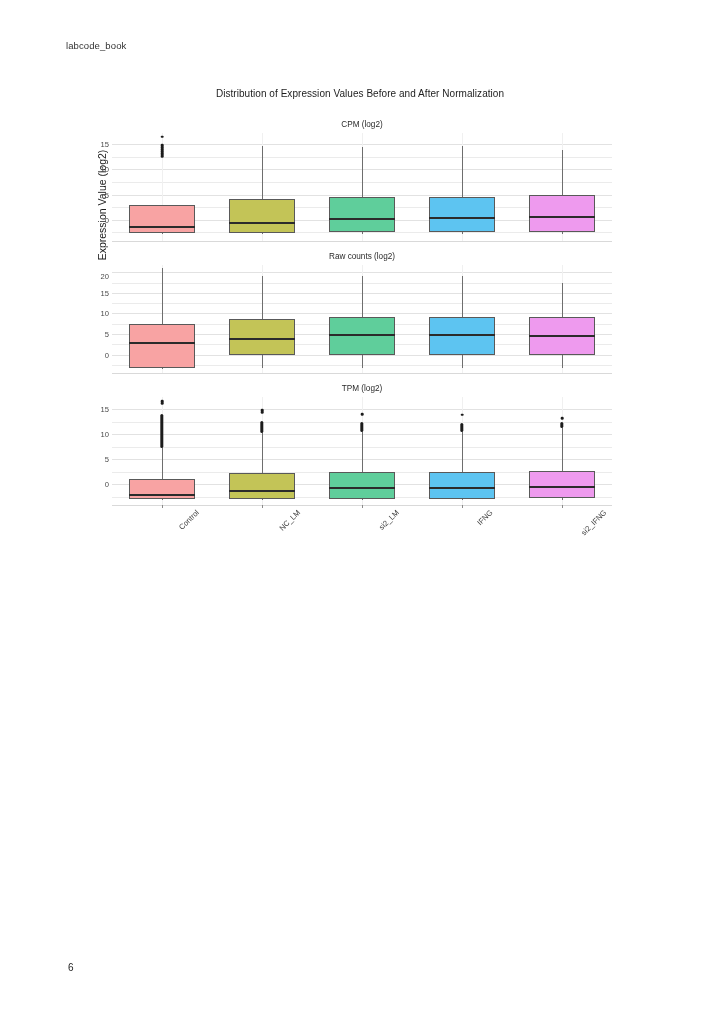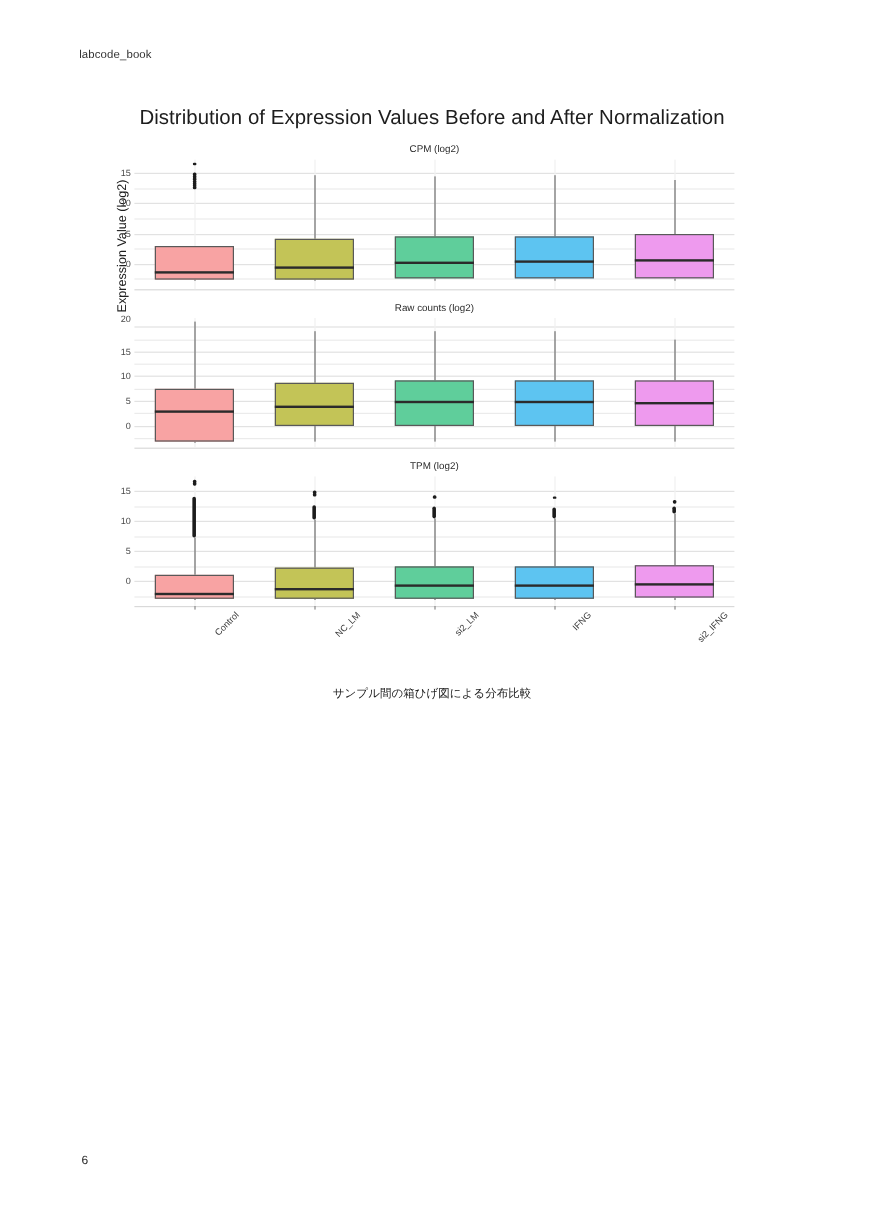--- a/index.html
+++ b/index.html
@@ -43,21 +43,21 @@
     top: 88px;
     width: 600px;
     height: 480px;
   }
   .fig-title {
     position: absolute;
     left: 0;
     top: 0;
     width: 600px;
     text-align: center;
-    font-size: 17px;
+    font-size: 10px;
     color: #1d1d1d;
     letter-spacing: 0.05px;
   }
 
   .plot-area {
     position: absolute;
     left: 0;
     top: 22px;
     width: 600px;
     height: 438px;
@@ -273,21 +273,21 @@
               <div class="gridline" style="top: 58.7224px;"></div>
               <div class="gridline major" style="top: 48.4563px;"></div>
               <div class="gridline" style="top: 38.1901px;"></div>
               <div class="gridline major" style="top: 27.924px;"></div>
               <div class="gridline" style="top: 17.6578px;"></div>
               <div class="gridline major" style="top: 7.39163px;"></div>
               <div class="ytick" style="top: 89.5209px;">0</div>
               <div class="ytick" style="top: 68.9886px;">5</div>
               <div class="ytick" style="top: 48.4563px;">10</div>
               <div class="ytick" style="top: 27.924px;">15</div>
-              <div class="ytick" style="top: 1px; margin-left: 22px;">20</div>
+              <div class="ytick" style="top: 11px; margin-left: 22px;">20</div>
               <div class="vgrid" style="left: 50px;"></div>
               <div class="whisker" style="left: 49.5px; top: 3.28517px; height: 55.4373px;"></div>
               <div class="whisker" style="left: 49.5px; top: 103.072px; height: 0.410646px;"></div>
               <div class="box" style="left: 17px; top: 58.7224px; width: 66px; height: 44.3498px; background: rgb(248, 163, 163); border-color: rgb(89, 89, 89);"></div>
               <div class="median" style="left: 17px; width: 66px; top: 77.0228px; background: rgb(43, 43, 43);"></div>
               <div class="vgrid" style="left: 150px;"></div>
               <div class="whisker" style="left: 149.5px; top: 11.4981px; height: 42.7072px;"></div>
               <div class="whisker" style="left: 149.5px; top: 89.9316px; height: 13.5513px;"></div>
               <div class="box" style="left: 117px; top: 54.2053px; width: 66px; height: 35.7262px; background: rgb(195, 196, 87); border-color: rgb(89, 89, 89);"></div>
               <div class="median" style="left: 117px; width: 66px; top: 73.327px; background: rgb(43, 43, 43);"></div>
@@ -372,18 +372,17 @@
               <div class="xtick-label" style="left: 358px;">IFNG</div>
               <div class="xtick-mark" style="left: 450px;"></div>
               <div class="xtick-label" style="left: 458px;">si2_IFNG</div>
             </div>
           </div>
         </div>
 
     </div>
   </div>
 
-  <div class="caption-center">サンプル間の箱ひげ図による分布比較</div>
 
 
   <div class="page-number">6</div>
 
 </div>
 
 </body></html>

